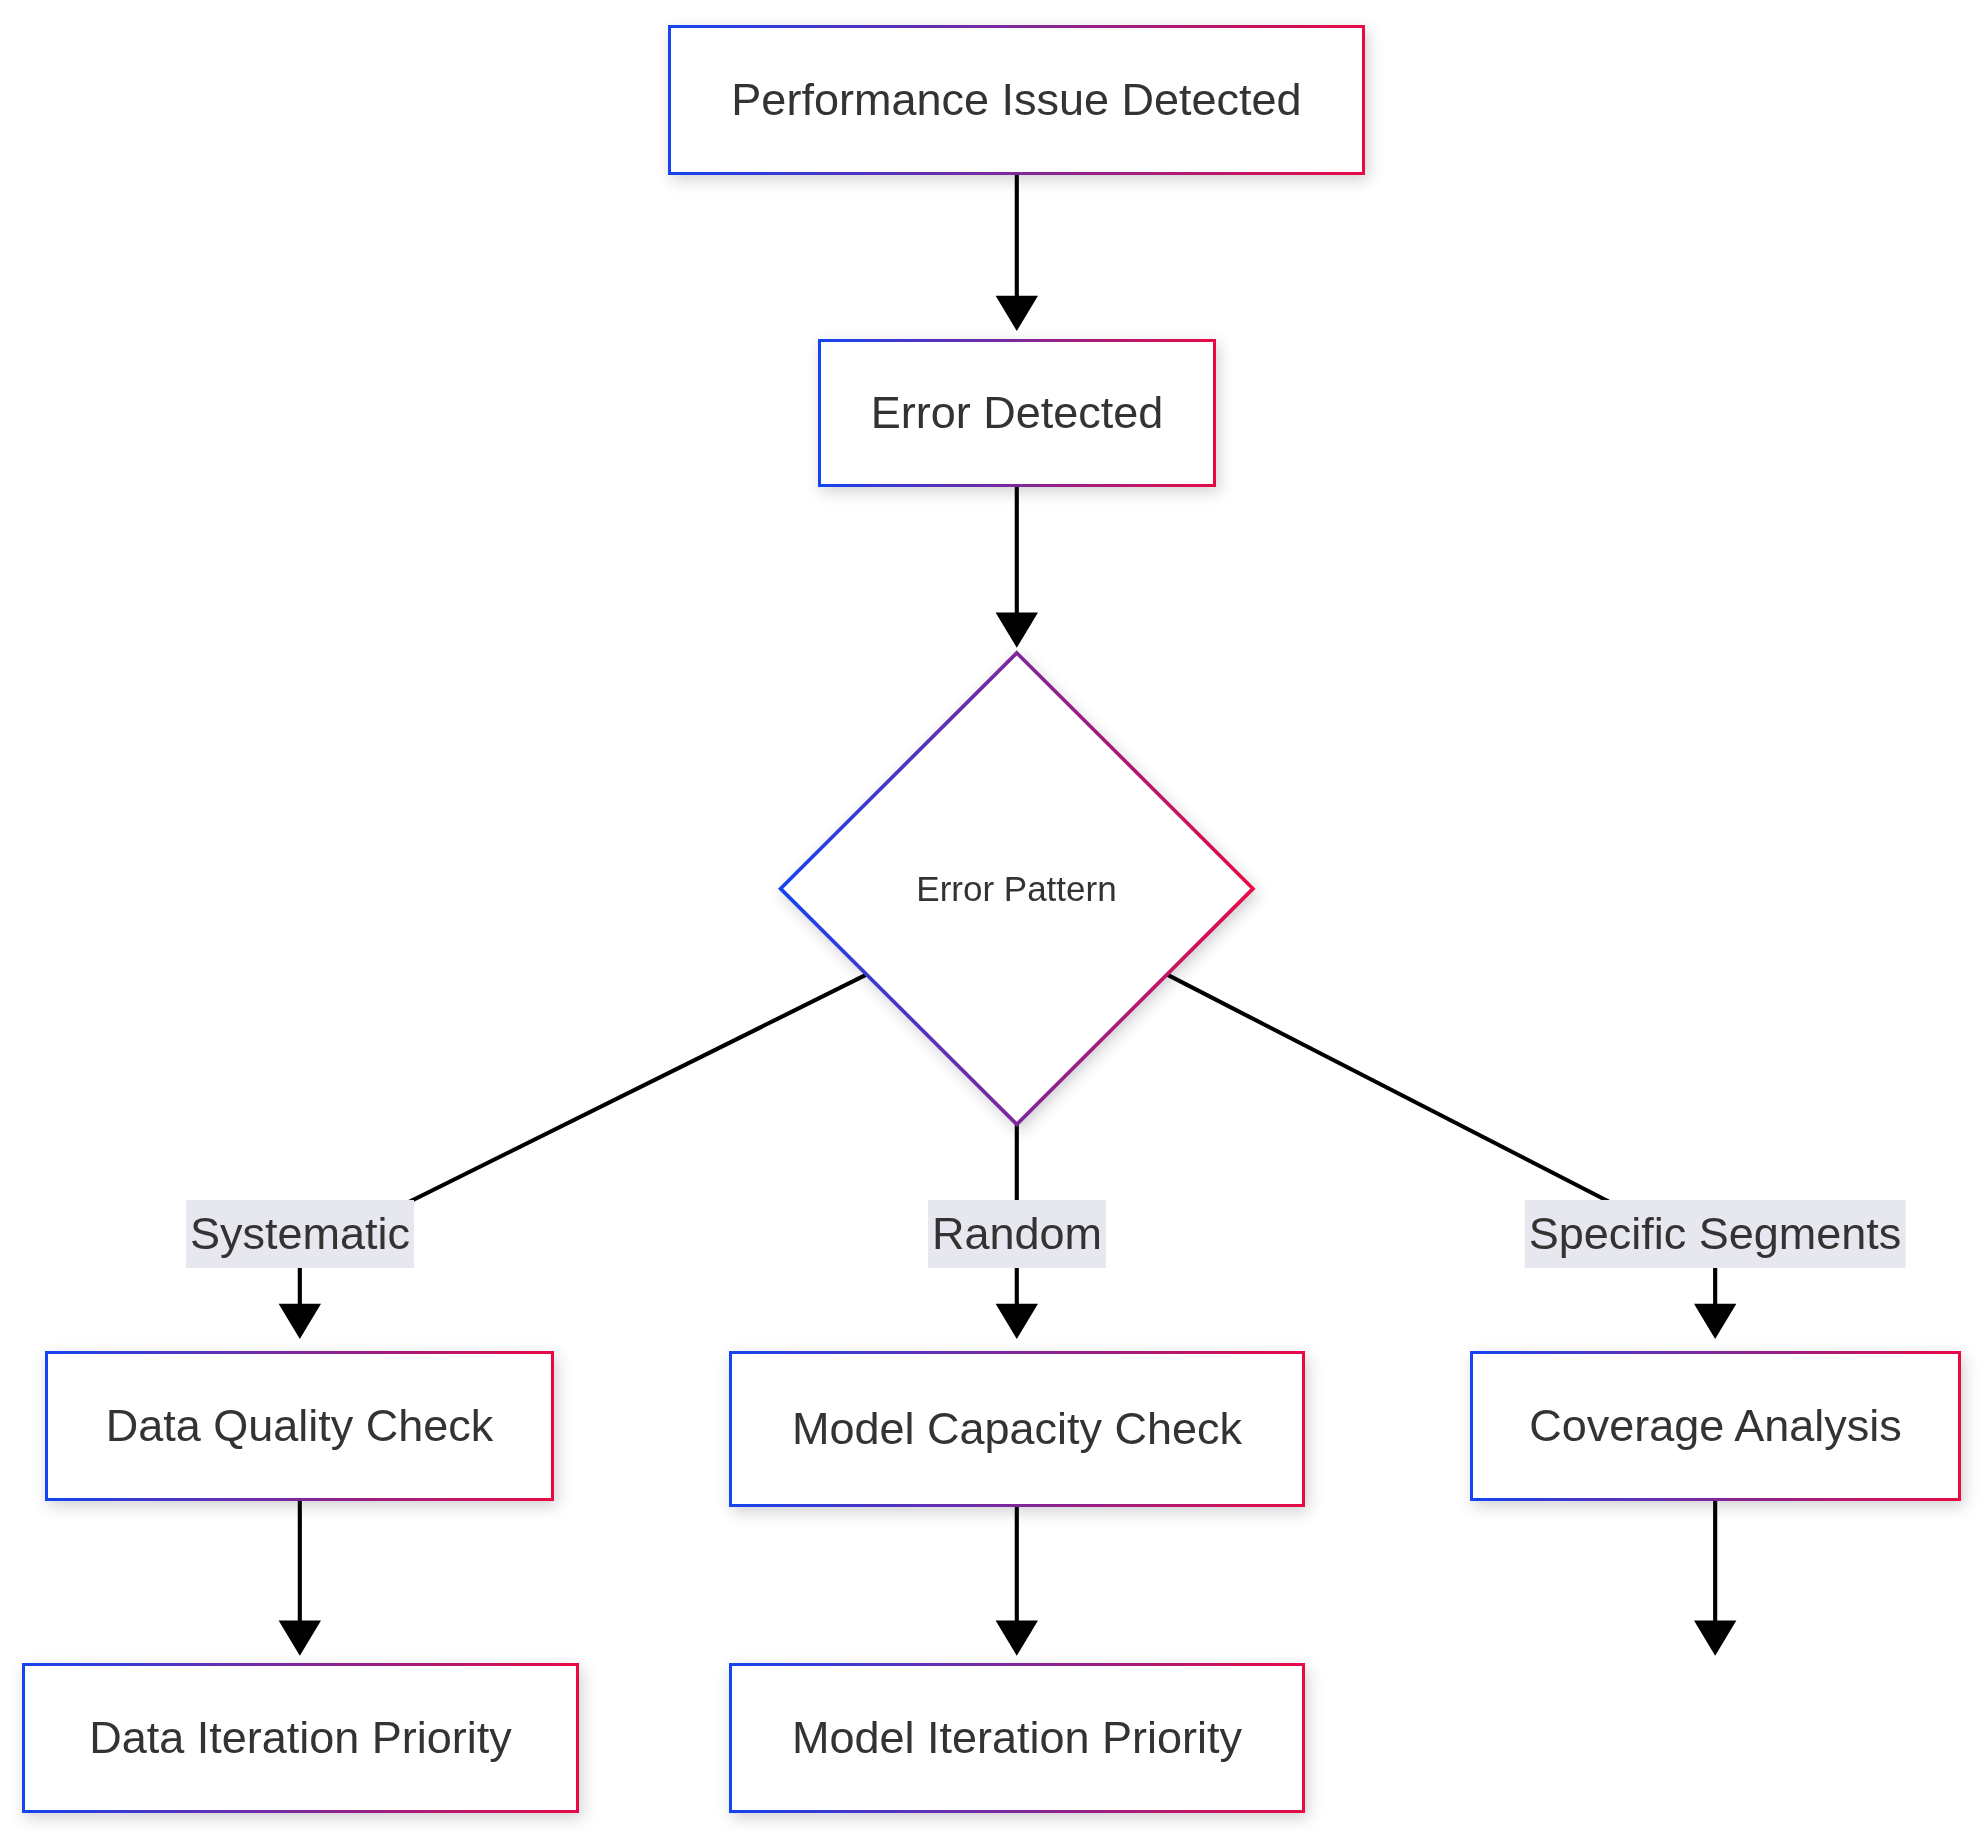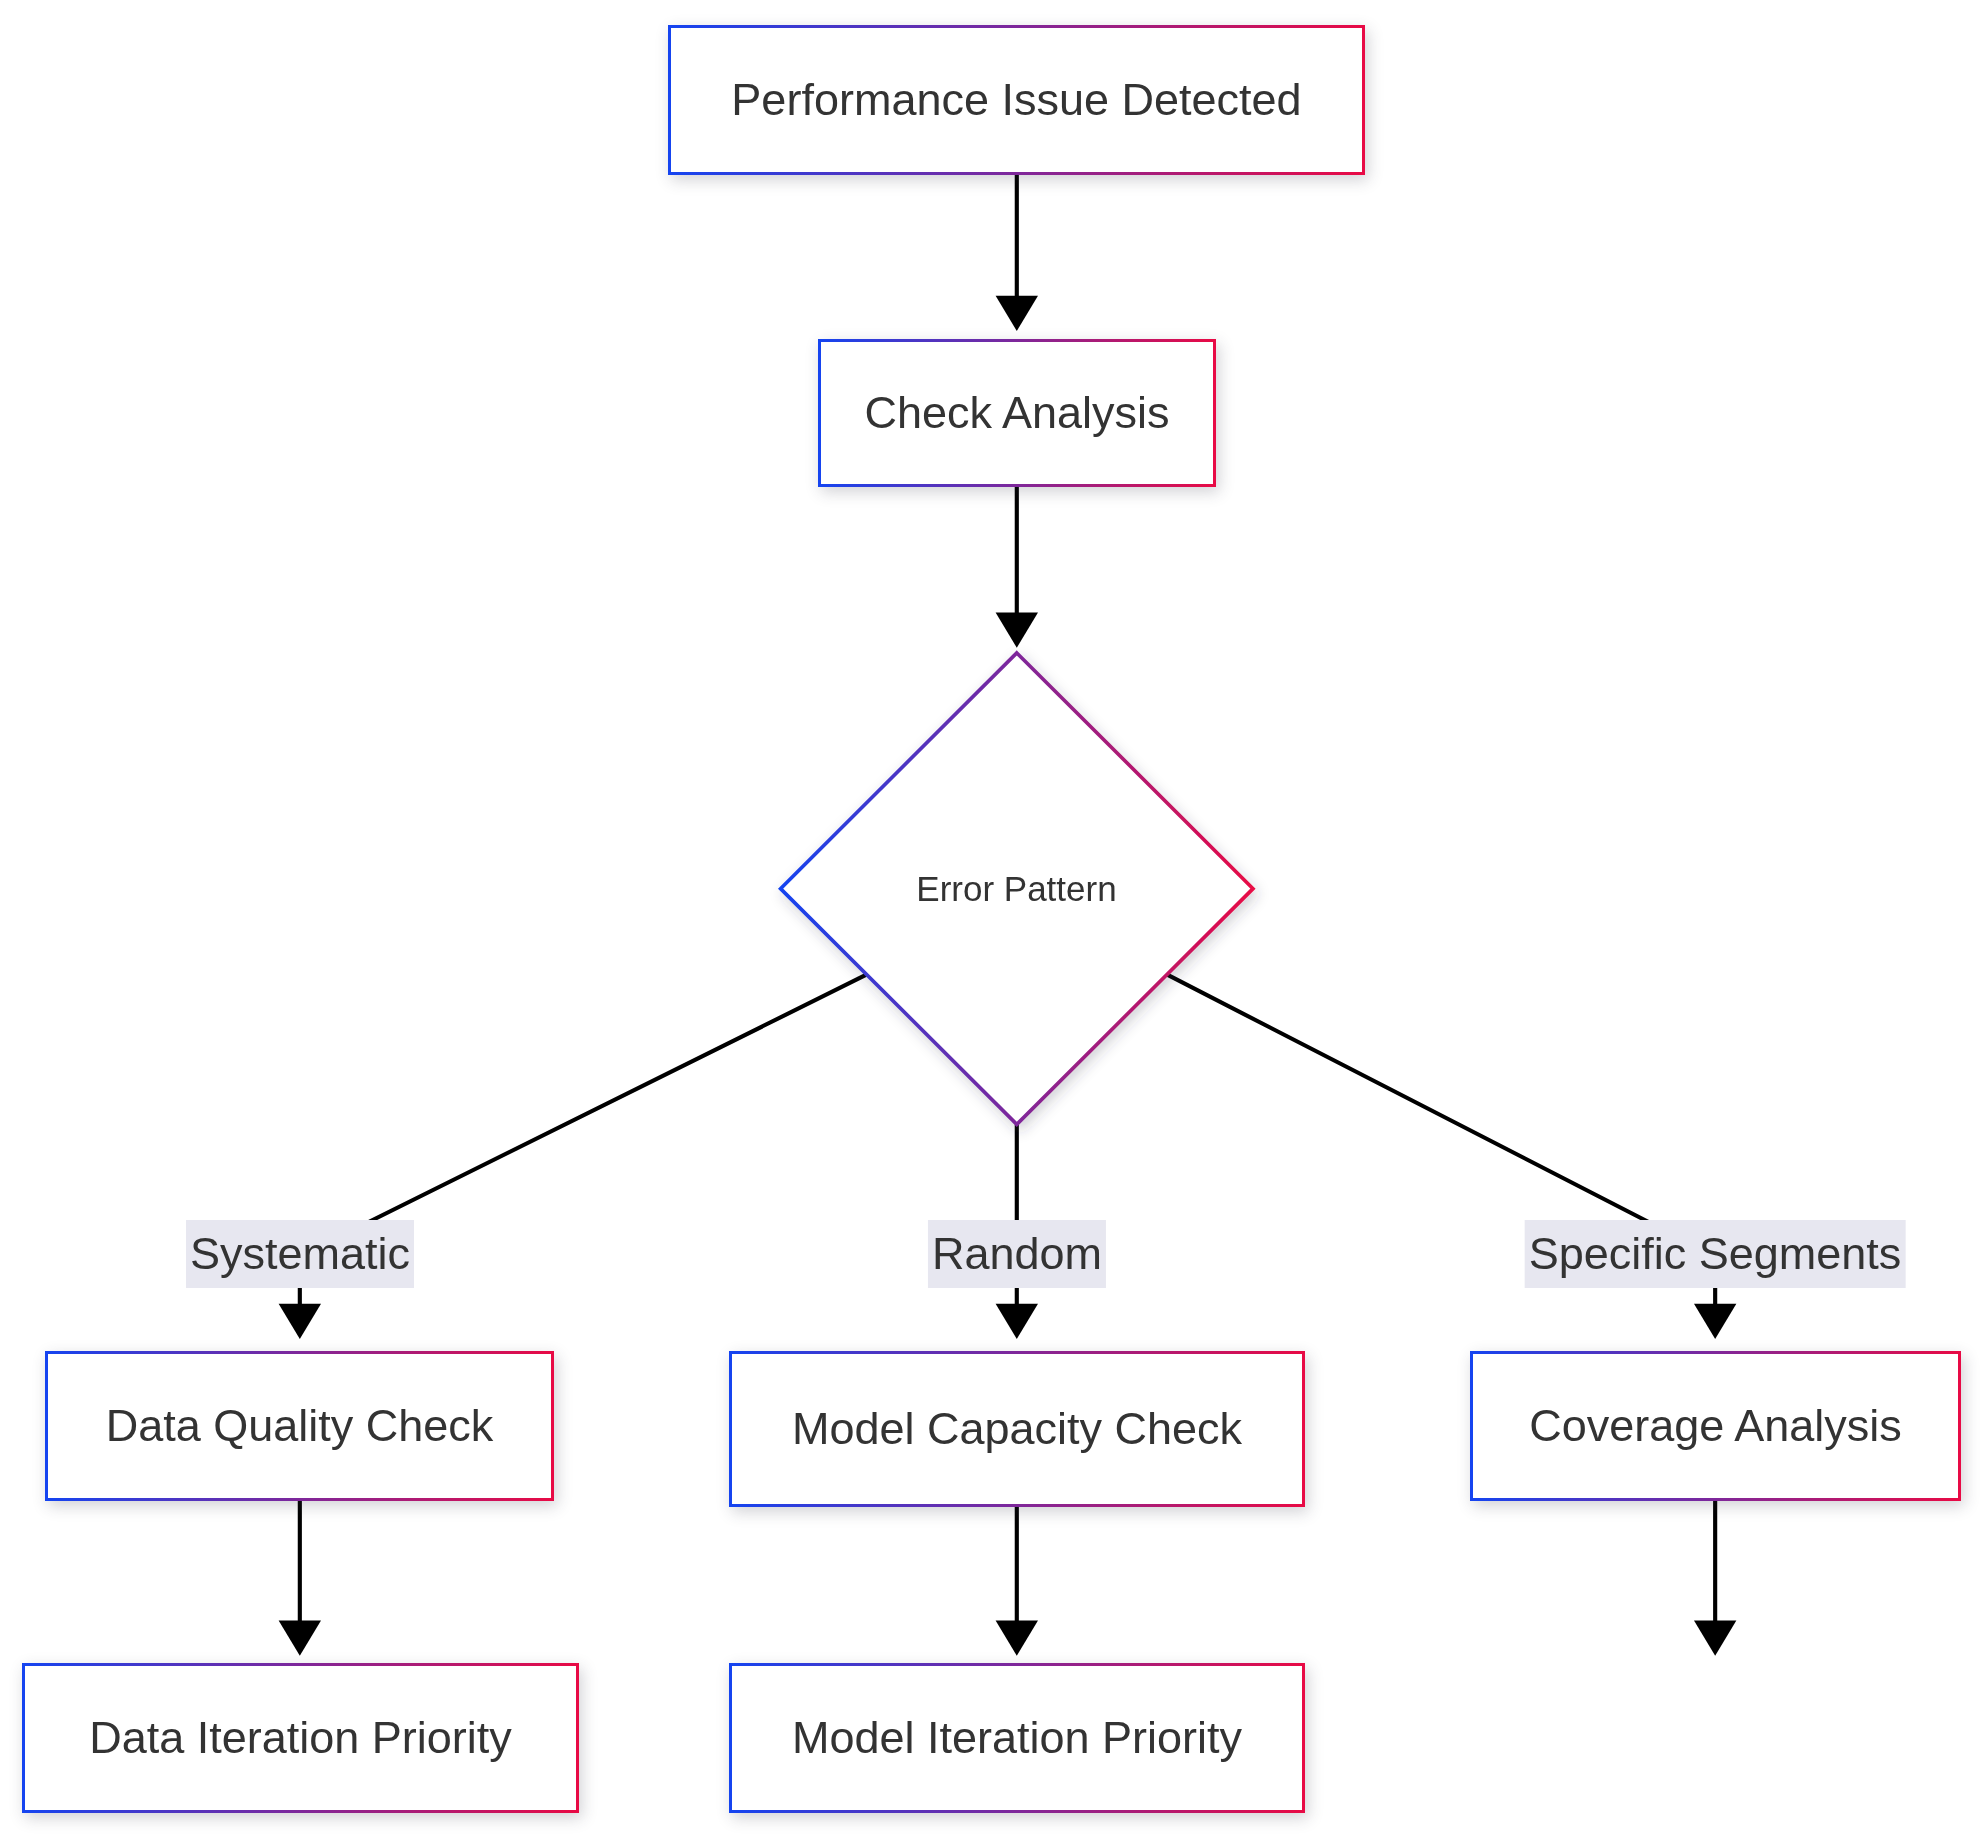--- a/index.html
+++ b/index.html
@@ -70,21 +70,20 @@
     height:68px;
     transform:translateX(-50%);
     display:flex;
     align-items:center;
     justify-content:center;
     white-space:nowrap;
     padding:0 4px;
     background:var(--label-bg);
     font-size:45px;
     color:var(--text-color);
-    margin-top:20px;
   }
   .edge-label.l1{left:300px;}
   .edge-label.l2{left:1017px;}
   .edge-label.l3{left:1715px;}
 
   .node.performance{left:668px;top:25px;width:697px;height:150px;}
   .node.erroranalysis{left:818px;top:339px;width:398px;height:148px;}
   .node.dataquality{left:45px;top:1351px;width:509px;height:150px;}
   .node.modelcapacity{left:729px;top:1351px;width:576px;height:156px;}
   .node.coverage{left:1470px;top:1351px;width:491px;height:150px;}
@@ -134,21 +133,21 @@
     <polygon class="arrowhead" points="3277,3135 3359,3135 3318,3203"></polygon>
 
     <polygon class="diamond-shape" points="1967,1263 2424,1719 1967,2175 1510,1719" stroke="url(#diamondGrad)" filter="url(#softShadow)"></polygon>
   </svg>
 
   <div class="node performance">
     <span>Performance Issue Detected</span>
   </div>
 
   <div class="node erroranalysis">
-    <span>Check Analysis</span>
+    <span>Error Detected</span>
   </div>
 
   <div class="diamond-label errorpattern">
     <span>Error Pattern</span>
   </div>
 
   <div class="node dataquality">
     <span>Data Quality Check</span>
   </div>
 

